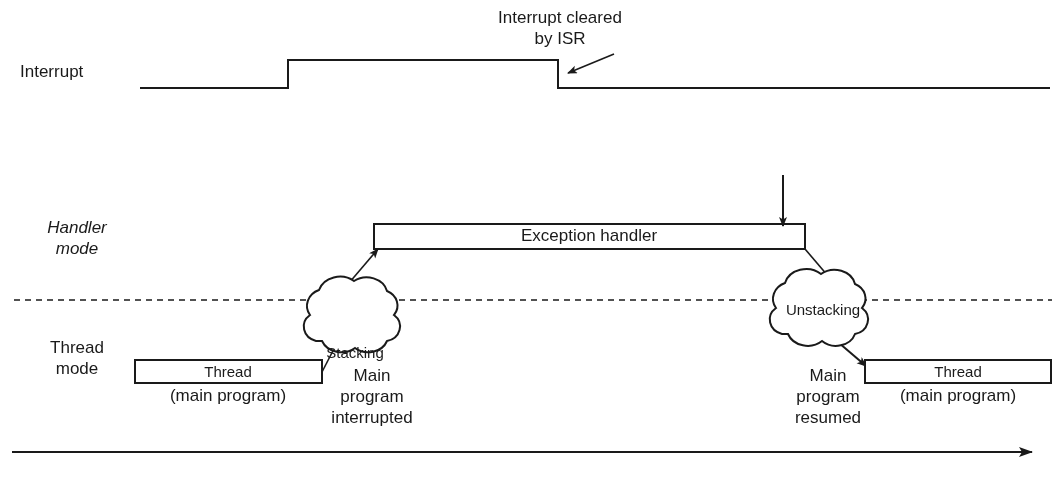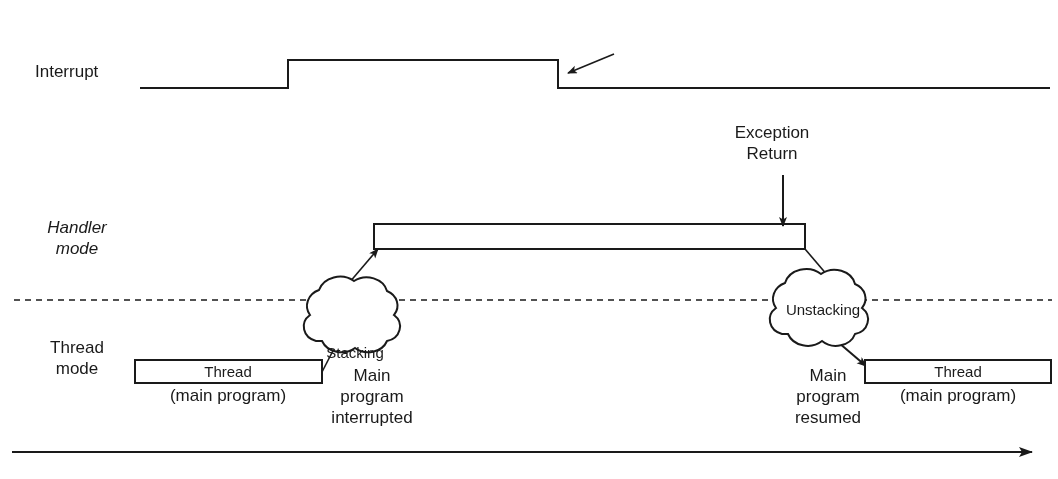--- a/index.html
+++ b/index.html
@@ -105,30 +105,31 @@
                Z" fill="#ffffff" stroke="#1a1a1a" stroke-width="2"></path>
     </g>
 
     <rect x="135" y="360" width="187" height="23" fill="#ffffff" stroke="#1a1a1a" stroke-width="2"></rect>
 
     <rect x="865" y="360" width="186" height="23" fill="#ffffff" stroke="#1a1a1a" stroke-width="2"></rect>
 
     <line x1="12" y1="452" x2="1032" y2="452" stroke="#1a1a1a" stroke-width="2" marker-end="url(#arrowAxis)"></line>
   </svg>
 
-  <div class="lbl left-anchor" style="left:35px; top:61px;">Interrupt</div>
+  <div class="lbl left-anchor" style="left:20px; top:61px;">Interrupt</div>
 
 
+  <div class="lbl multiline" style="left:560px; top:7px;">Interrupt cleared
+by ISR</div>
 
   <div class="lbl multiline" style="left:77px; top:217px;font-style:italic;">Handler
 mode</div>
 
-  <div class="lbl multiline" style="left:772px; top:122px;">Exception
-Return</div>
 
+  <div class="lbl" style="left:589px; top:225px;">Exception handler</div>
 
   <div class="lbl multiline" style="left:77px; top:337px;">Thread
 mode</div>
 
   <div class="lbl small" style="left:355px; top:307px;margin-top:36px;">Stacking</div>
 
   <div class="lbl small" style="left:823px; top:300px;">Unstacking</div>
 
   <div class="lbl small" style="left:228px; top:362px;">Thread</div>
 

